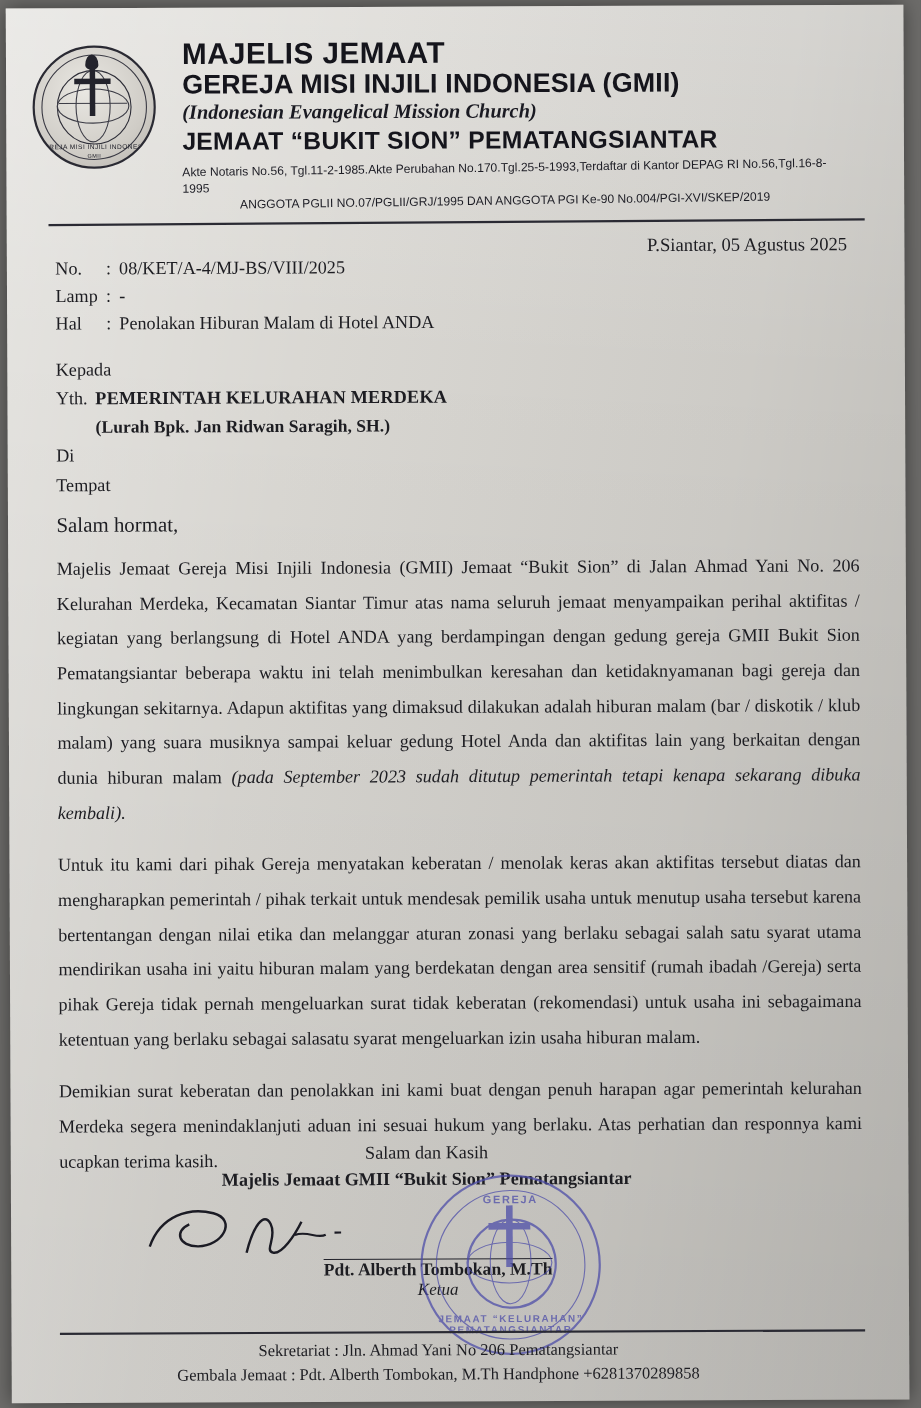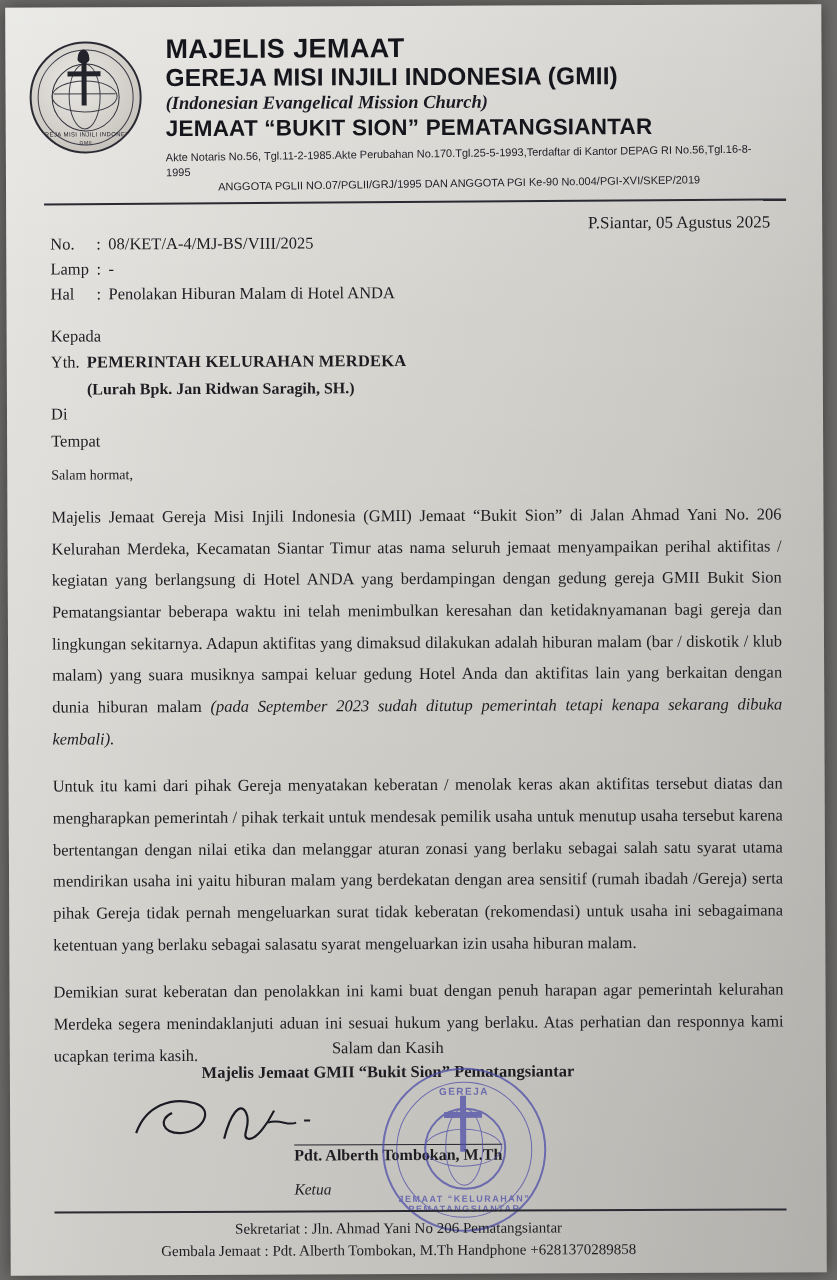--- a/index.html
+++ b/index.html
@@ -212,21 +212,21 @@
     font-weight: bold;
     padding-left: 36px;
     font-size: 16px;
   }
 
   
   .salam {
     position: absolute;
     left: 44px;
     top: 460px;
-    font-size: 14px;
+    font-size: 19px;
   }
   .body {
     position: absolute;
     left: 44px;
     right: 42px;
     top: 494px;
     font-size: 16.5px;
     line-height: 1.92;
     text-align: justify;
   }
@@ -249,32 +249,32 @@
   }
   .sign-center .b { font-weight: bold; font-size: 16.5px; }
   .sign-names {
     position: relative;
     margin-top: 60px;
     display: flex;
     justify-content: center;
     gap: 120px;
     padding-right: 40px;
   }
-  .sign-col { text-align: left; }
+  .sign-col { text-align: center; }
   .sign-col .name {
     font-weight: bold;
     font-size: 16px;
     border-top: 1.6px solid #22222a;
     padding-top: 1px;
     white-space: nowrap;
   }
   .sign-col .role {
     font-style: italic;
     font-size: 15.5px;
-    margin-top: 16px;
+    margin-top: 0;
   }
   
   .scribble-left {
     position: absolute;
     left: 118px;
     top: -52px;
     width: 220px;
     height: 56px;
   }
   .stamp {

